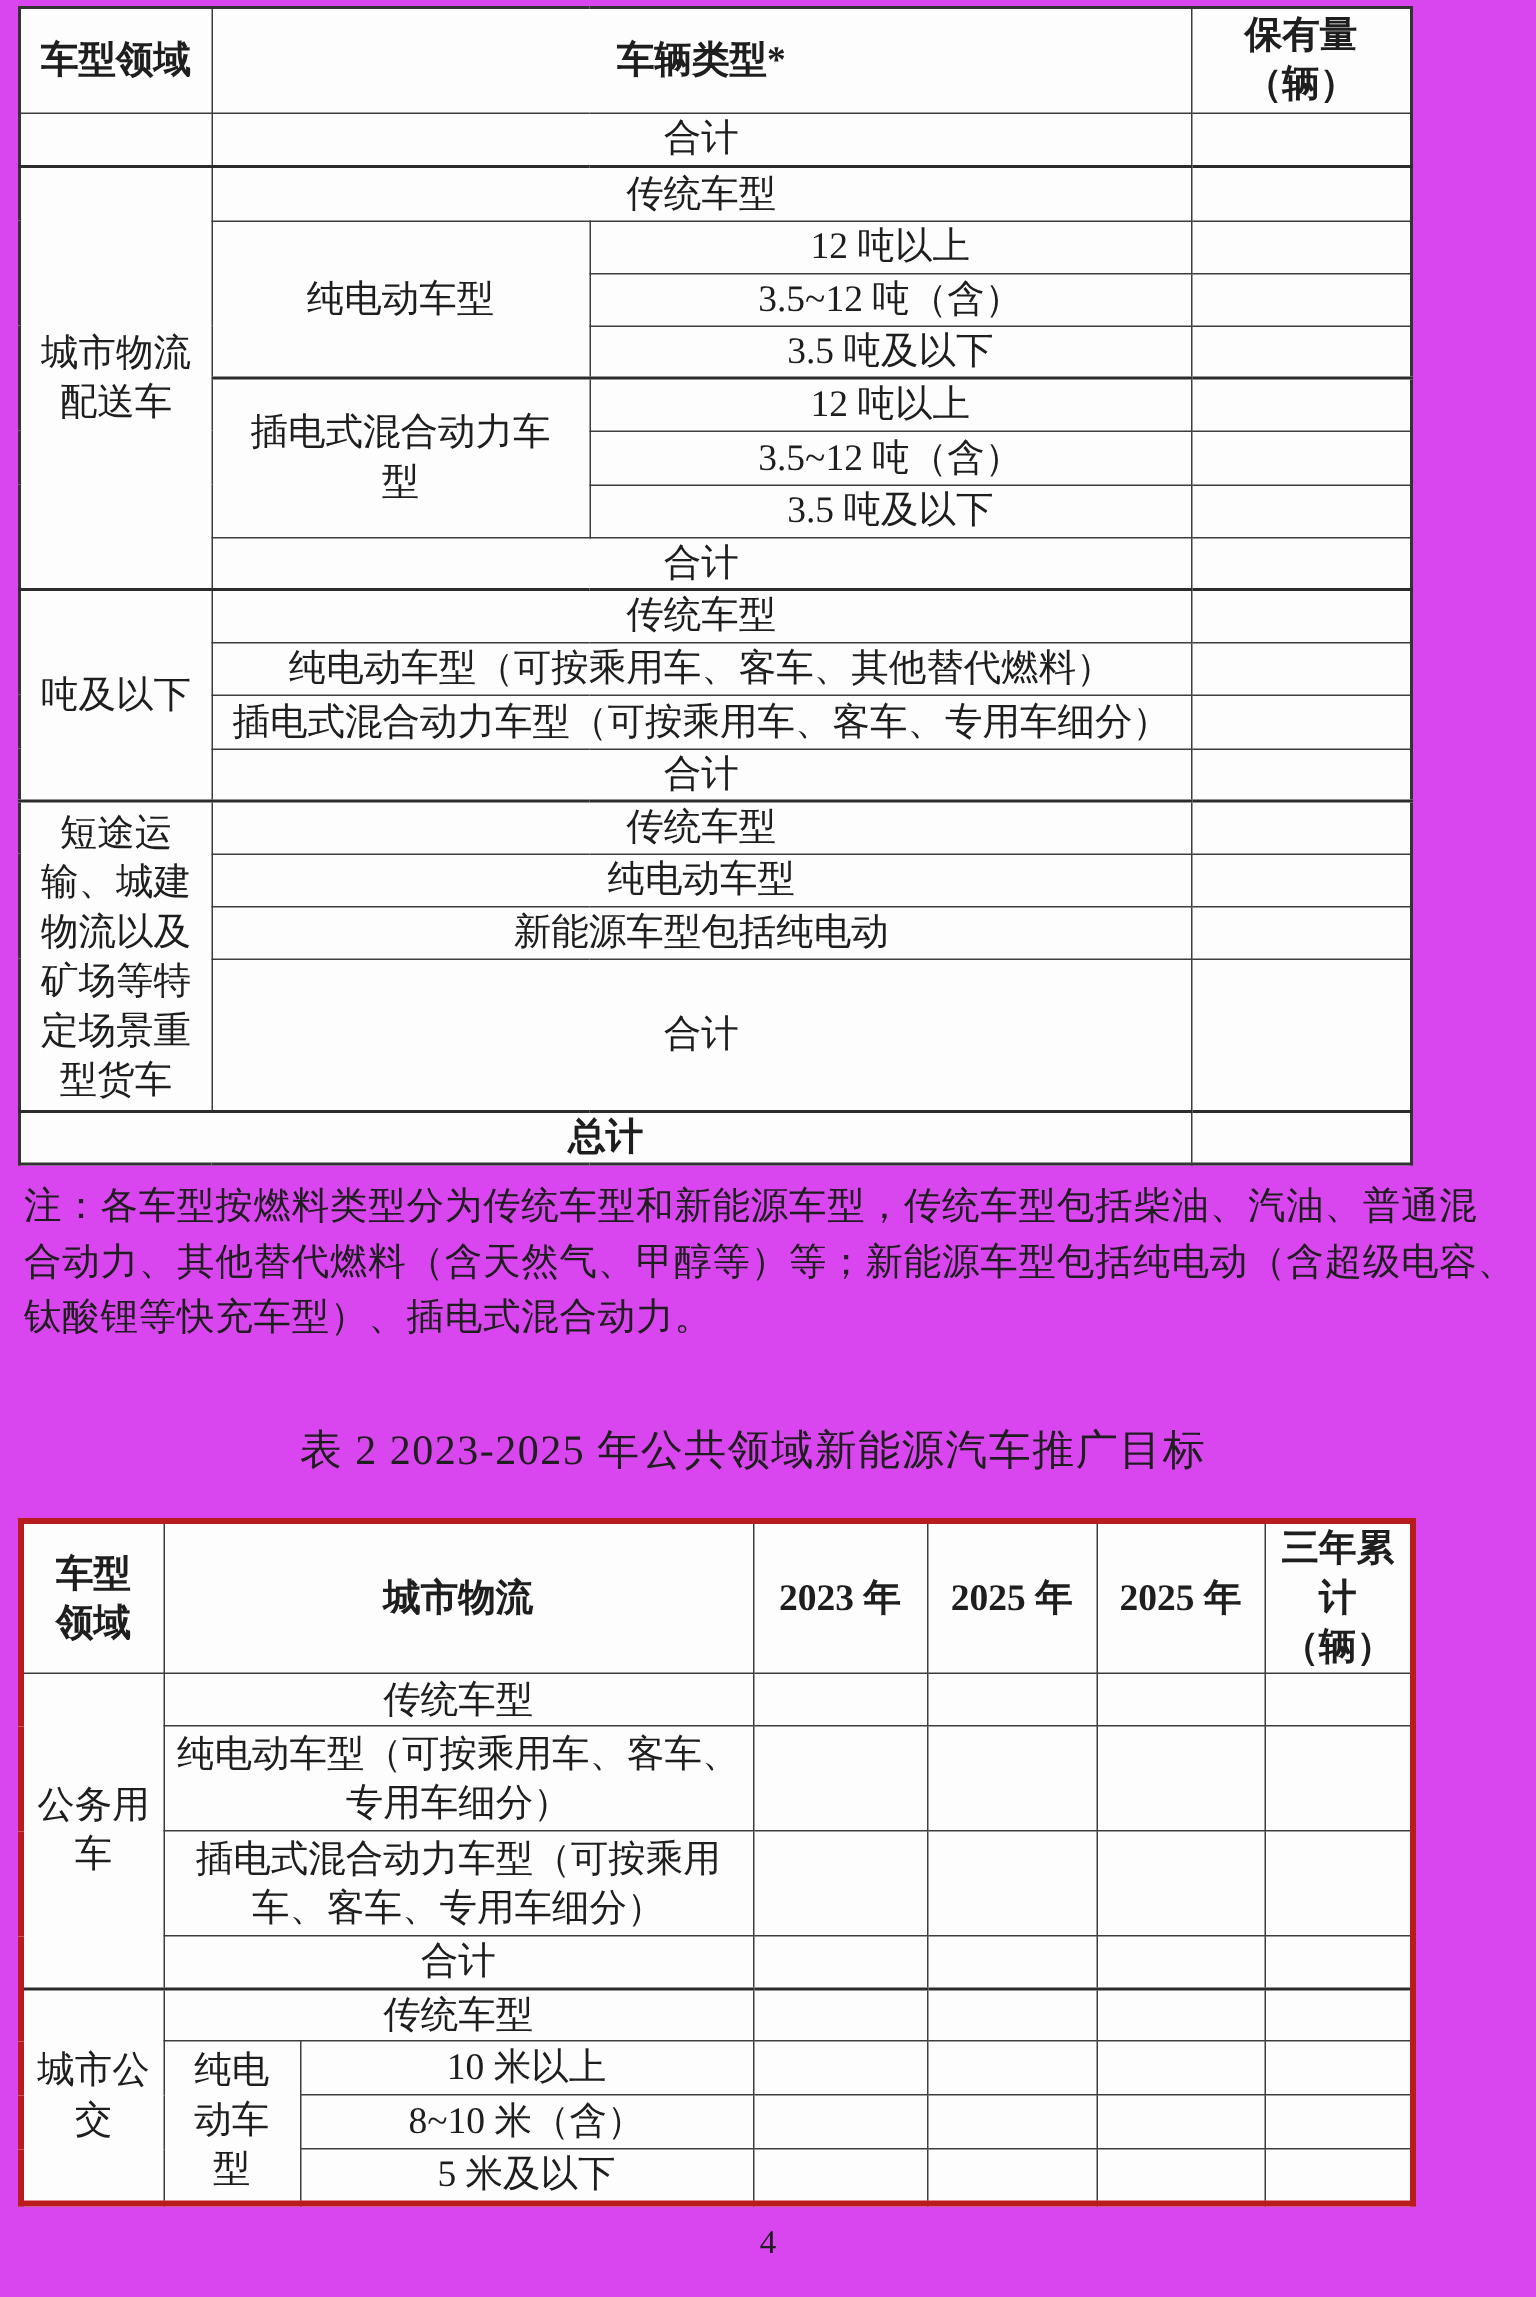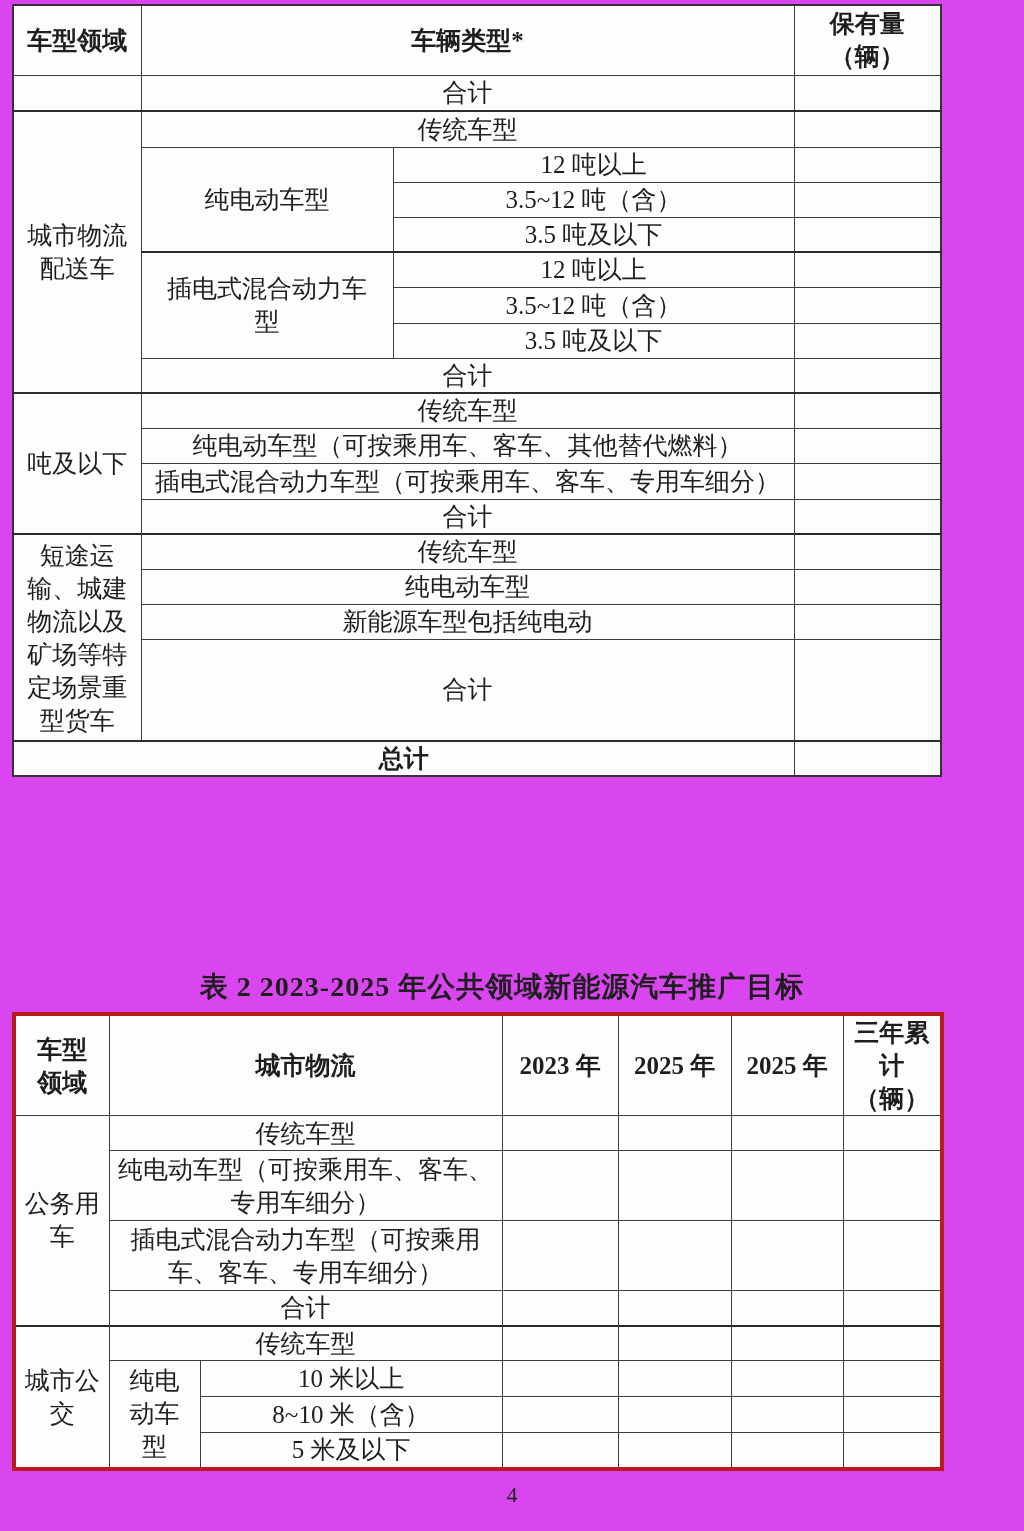--- a/index.html
+++ b/index.html
@@ -20,21 +20,21 @@
   #t2{left:12px;top:1012px;width:928px;border:4px solid #b91c1c;}
   tr.thick td,tr.thick th{border-top:2px solid #2c2c2c;}
   .bold{font-weight:bold;margin-top:28px;}
   .note{
     position:absolute;left:16px;top:786px;width:1000px;
     font-size:25px;line-height:37px;letter-spacing:0.5px;
     white-space:pre-line;text-align:left;
   }
   .tbl-title{
     position:absolute;left:0;top:948px;width:1004px;
-    text-align:center;font-size:28px;font-weight:bold;letter-spacing:1px;margin-top:20px;
+    text-align:center;font-size:28px;font-weight:normal;letter-spacing:1px;
   }
   .pagenum{
     position:absolute;left:0;top:1482px;width:1024px;
     text-align:center;font-size:22px;
   }
 </style>
 </head>
 <body>
 
 <div class="page">
@@ -134,20 +134,23 @@
       <td colspan="2">合计</td>
       <td></td>
     </tr>
     <tr style="height:35px" class="thick">
       <td colspan="3" class="bold">总计</td>
       <td></td>
     </tr>
   </tbody>
     </table>
 
+  <div class="note">注：各车型按燃料类型分为传统车型和新能源车型，传统车型包括柴油、汽油、普通混
+合动力、其他替代燃料（含天然气、甲醇等）等；新能源车型包括纯电动（含超级电容、
+钛酸锂等快充车型）、插电式混合动力。</div>
 
   <div class="tbl-title">表 2 2023-2025 年公共领域新能源汽车推广目标</div>
 
   <table id="t2">
     <colgroup>
       <col style="width:95px">
         <col style="width:91px">
         <col style="width:302px">
       <col style="width:116px">
         <col style="width:113px">

